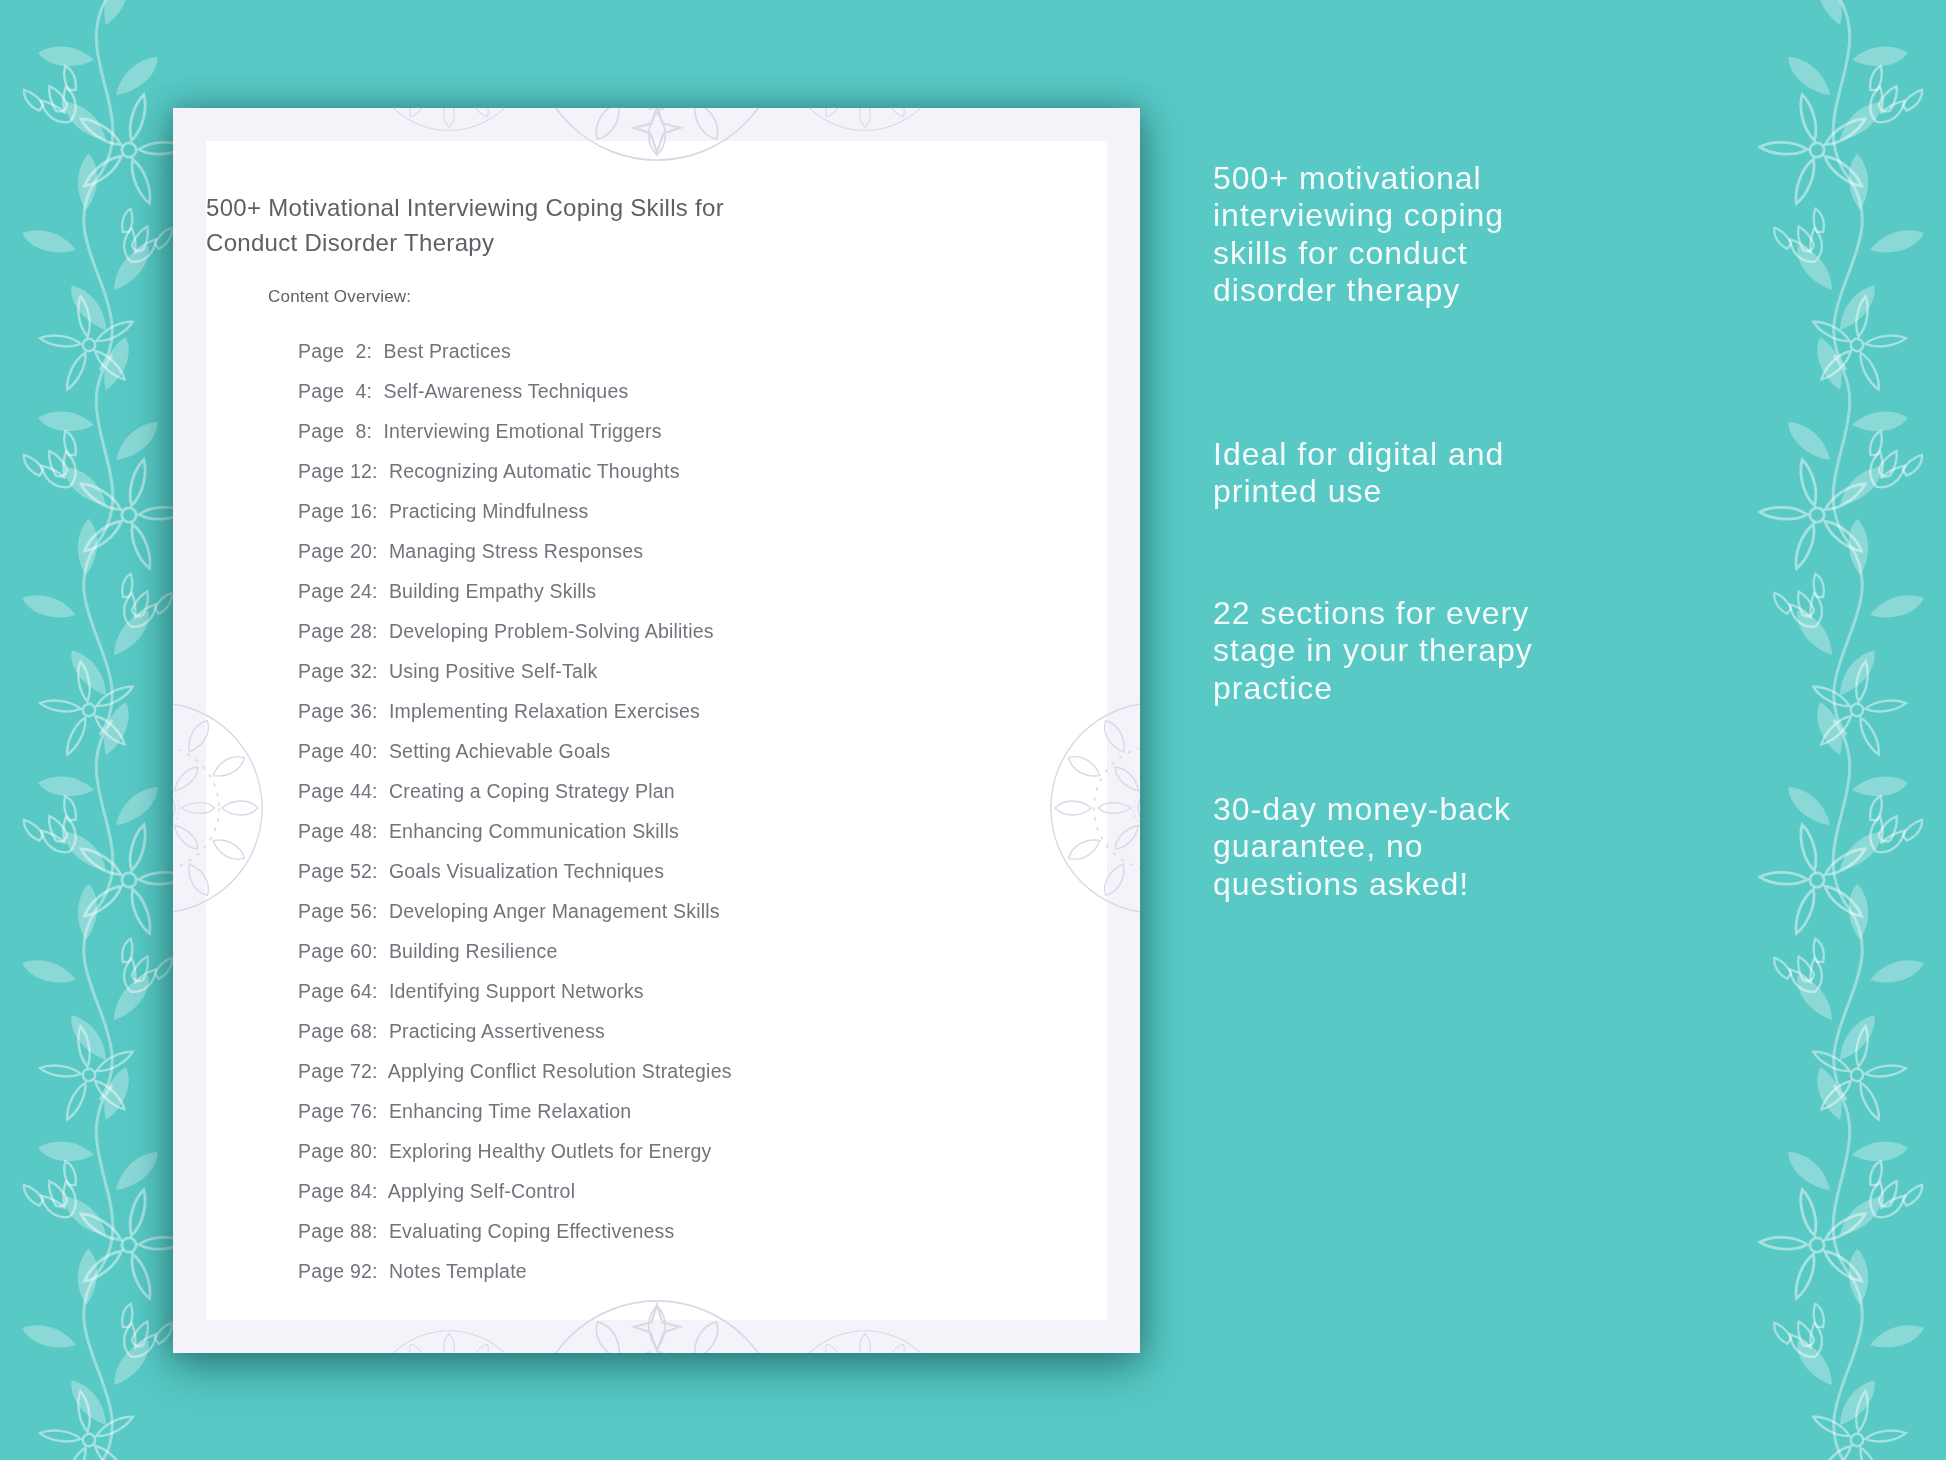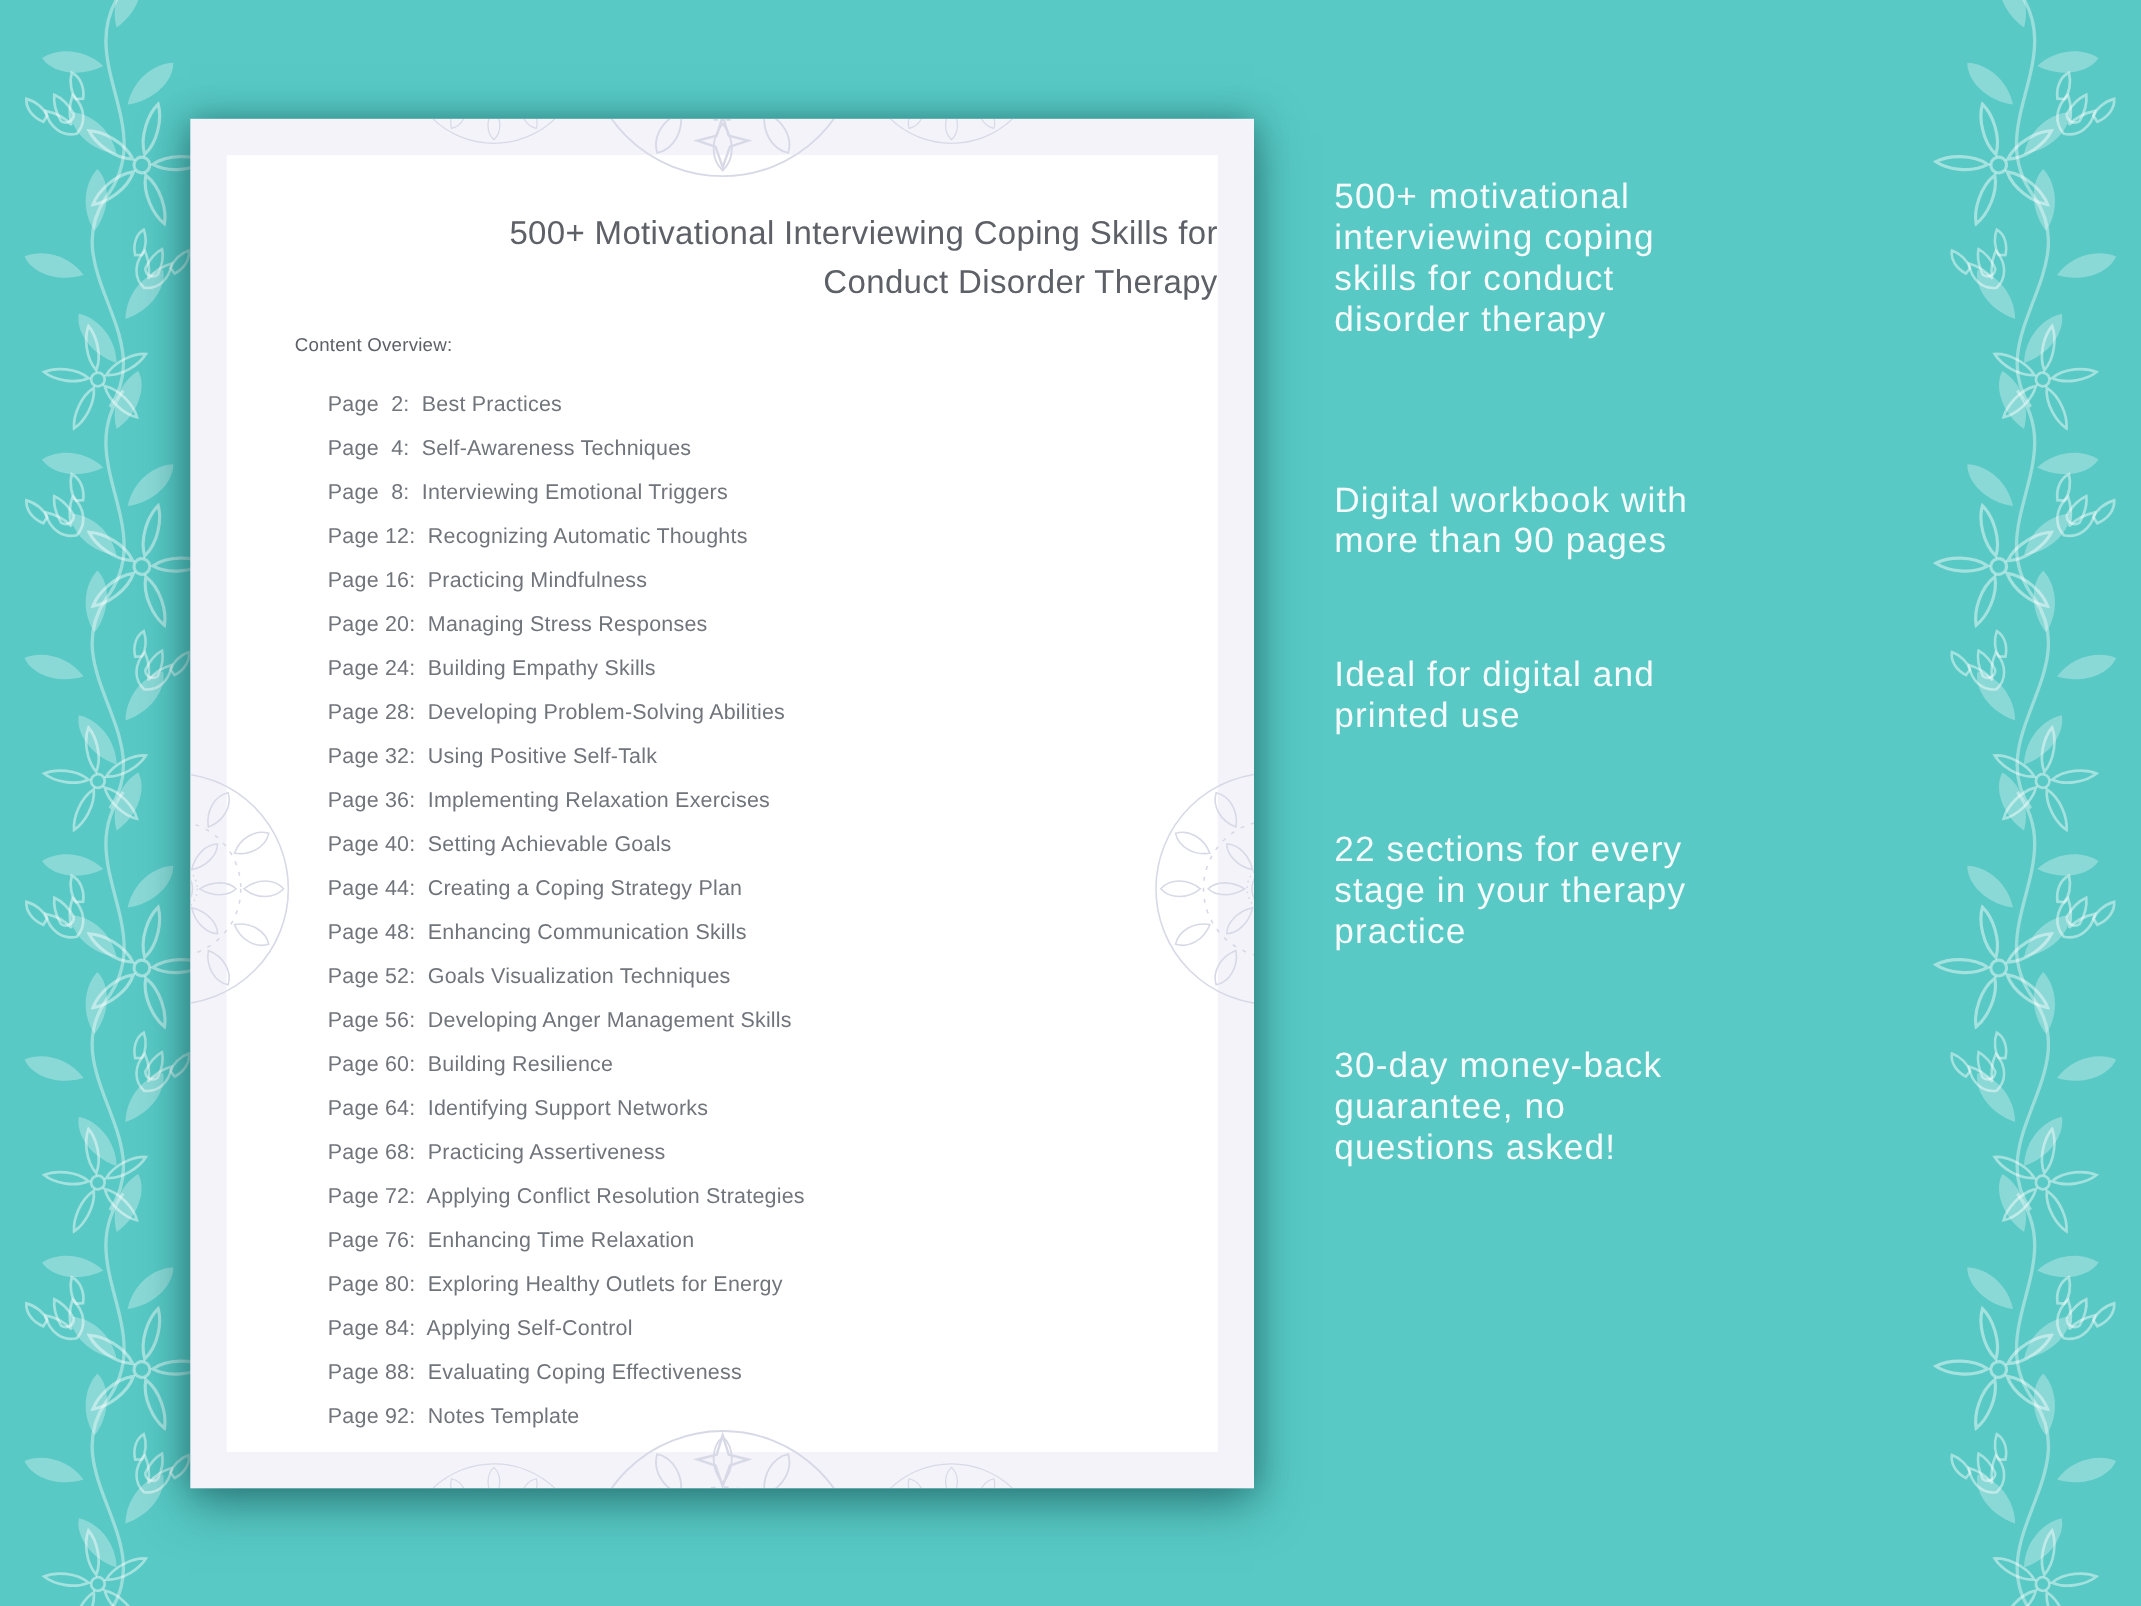--- a/index.html
+++ b/index.html
@@ -26,22 +26,22 @@
     position:absolute; left:33px; top:33px; right:33px; bottom:33px;
     background:#ffffff;
   }
   .mo{stroke:#d7d9e6; stroke-width:2; fill:none;}
   .mandala-top{position:absolute; left:50%; margin-left:-320px; top:0;}
   .mandala-bottom{position:absolute; left:50%; margin-left:-320px; bottom:0;}
   .mandala-left{position:absolute; left:0; top:490px;}
   .mandala-right{position:absolute; right:0; top:490px;}
   
   .doc-title{
-    padding-top:50px; margin:0; text-align:right; white-space:pre-line;
-    font-size:30px; line-height:1.45; font-weight:400; letter-spacing:.3px;
+    padding-top:50px; margin:0; text-align:left; white-space:pre-line;
+    font-size:24px; line-height:1.45; font-weight:400; letter-spacing:.3px;
     color:#5d6167;
   }
   .section-label{
     margin:26px 0 0 62px; font-size:17px; color:#5d6167; letter-spacing:.2px;
   }
   .toc{margin-top:24px; padding-left:92px;}
   .toc-item{
     white-space:pre; font-size:19.5px; line-height:40px; height:40px;
     color:#70747b; letter-spacing:.2px;
   }
@@ -188,22 +188,20 @@
     <svg class="mandala-right" width="140" height="420" viewBox="0 0 140 420">
       <use href="#mandala" class="mo" transform="translate(156,210) scale(0.72)"></use>
     </svg>
   </div>
 
   <div class="marketing">
       <p class="bullet">500+ motivational
 interviewing coping
 skills for conduct
 disorder therapy</p>
-      <p class="bullet">Digital workbook with
-more than 90 pages</p>
       <p class="bullet">Ideal for digital and
 printed use</p>
       <p class="bullet">22 sections for every
 stage in your therapy
 practice</p>
       <p class="bullet">30-day money-back
 guarantee, no
 questions asked!</p>
     </div>
 

